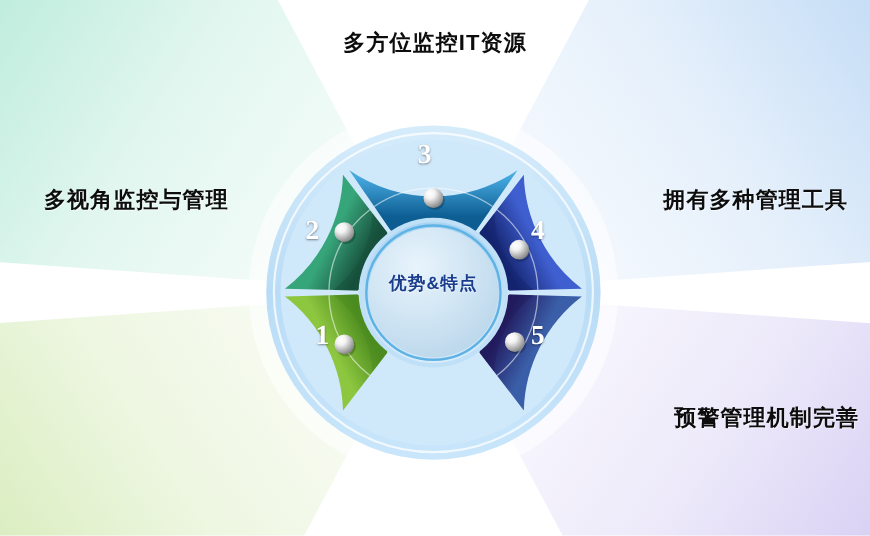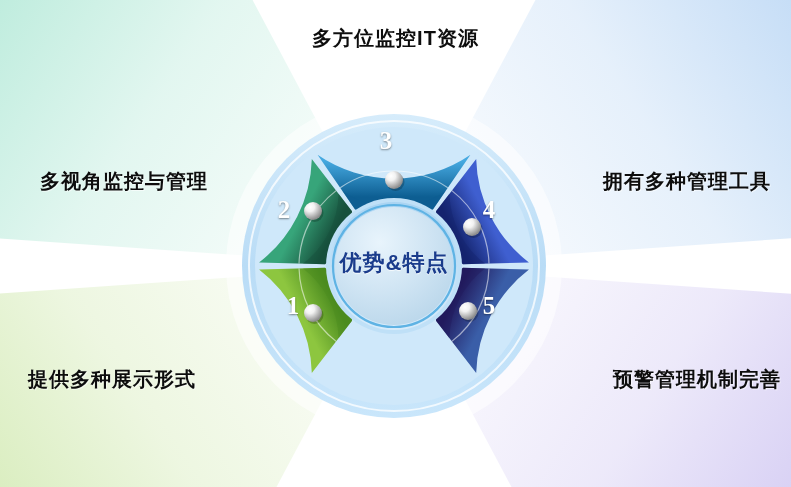--- a/index.html
+++ b/index.html
@@ -39,21 +39,21 @@
     font-family:"Liberation Serif","DejaVu Serif",serif;
     font-weight:bold;
     font-size:25px;
     text-shadow:0 1px 2px rgba(0,0,0,.45);
     pointer-events:none;
   }
   #center-text{
     position:absolute;
     left:311px;top:248px;width:166px;
     text-align:center;
-    font-size:22px;font-weight:bold;
+    font-size:16px;font-weight:bold;
     color:#1a3c8c;
     letter-spacing:1px;
     text-shadow:0 1px 1px rgba(255,255,255,.8);
     pointer-events:none;
   }
 </style>
 </head>
 <body>
 
 <div id="stage">
@@ -213,21 +213,20 @@
       </g>
       <g>
         <circle cx="469.5" cy="313" r="9" fill="#000000" fill-opacity=".22"></circle>
         <circle cx="468" cy="311" r="9" fill="url(#sphere)"></circle>
       </g>
     </svg>
 
   <div class="label" id="label-top">多方位监控IT资源</div>
   <div class="label" id="label-left">多视角监控与管理</div>
   <div class="label" id="label-right">拥有多种管理工具</div>
-  <div class="label" id="label-bl">提供多种展示形式</div>
   <div class="label" id="label-br">预警管理机制完善</div>
 
   <div id="center-text">优势&amp;特点</div>
 
 <div class="seg-num" style="left: 281px; top: 292px; width: 24px; text-align: center;">1</div>
     <div class="seg-num" style="left: 272px; top: 196px; width: 24px; text-align: center;">2</div>
     <div class="seg-num" style="left: 374px; top: 127px; width: 24px; text-align: center;">3</div>
     <div class="seg-num" style="left: 477px; top: 196px; width: 24px; text-align: center;">4</div>
     <div class="seg-num" style="left: 477px; top: 292px; width: 24px; text-align: center;">5</div>
   </div>

